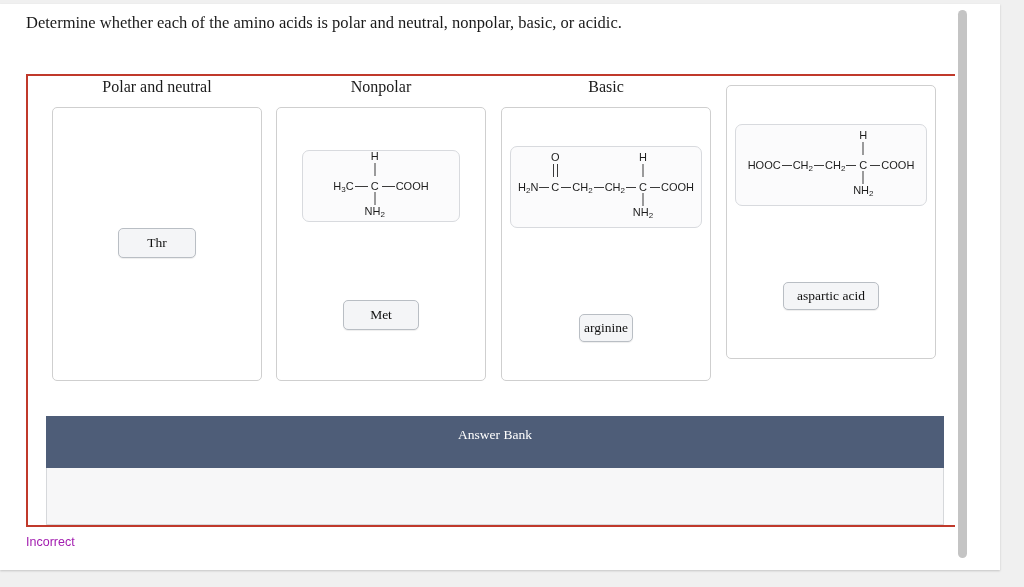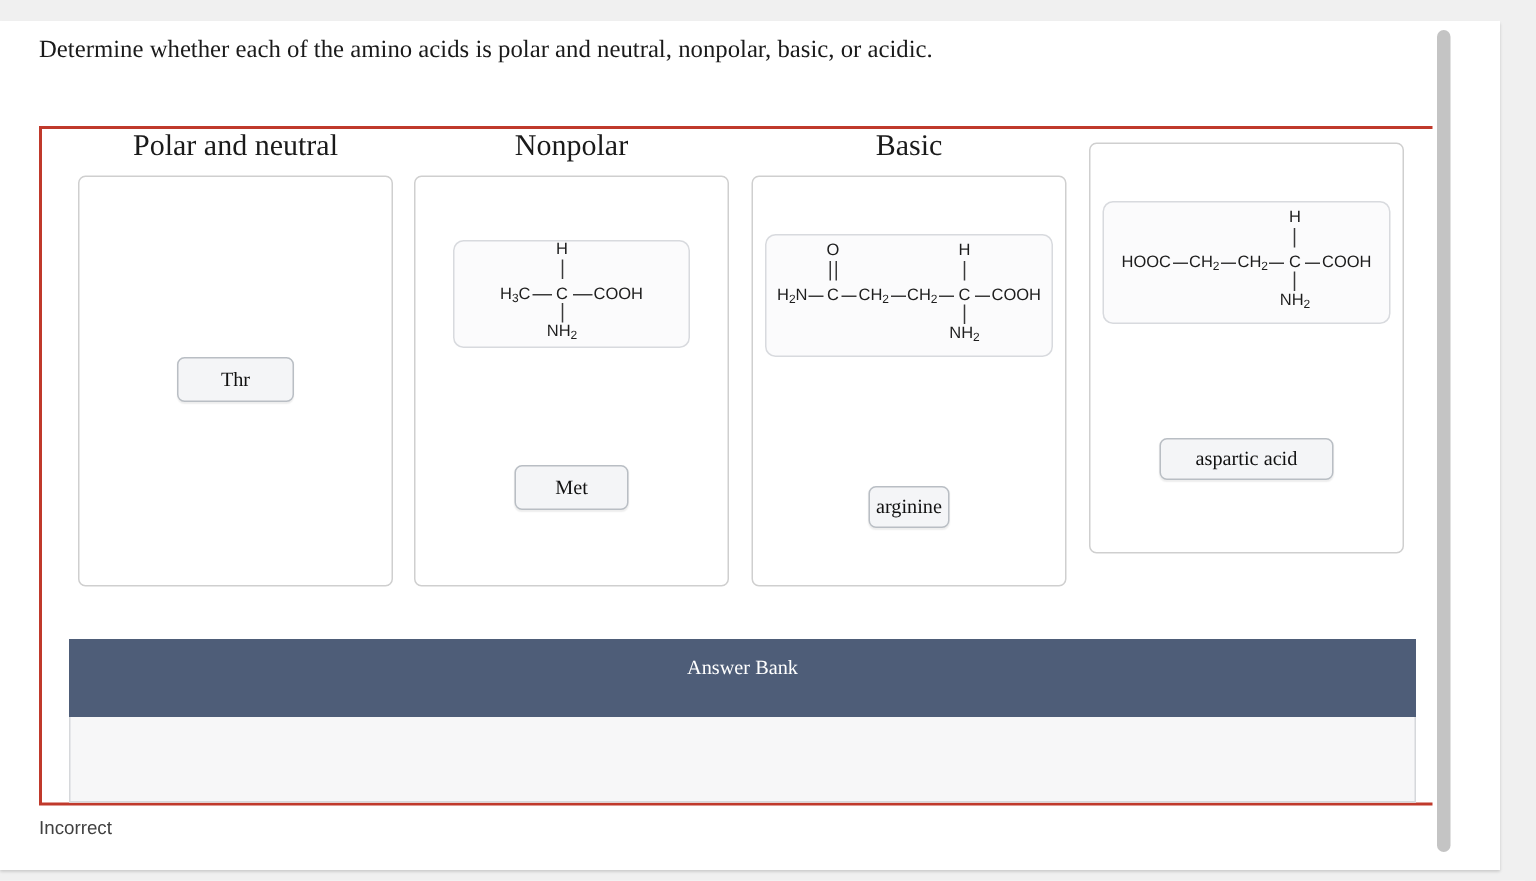--- a/index.html
+++ b/index.html
@@ -11,21 +11,21 @@
   #screen {
     position: relative;
     width: 1024px;
     height: 587px;
     overflow: hidden;
     background: #f0f0f0;
   }
   .page-card {
     position: absolute;
     left: 0;
-    top: 14px;
+    top: 4px;
     width: 1000px;
     height: 566px;
     background: #ffffff;
     box-shadow: 0 1px 2px rgba(0,0,0,0.18);
     overflow: hidden;
   }
   .question-text {
     position: absolute;
     left: 26px;
     top: 7px;
@@ -55,21 +55,21 @@
     width: 100%;
     height: 320px;
   }
   .column {
     position: absolute;
     top: 0;
     width: 210px;
   }
   .col-header {
     text-align: center;
-    font-size: 20px;
+    font-size: 16px;
     color: #1a1a1a;
     font-family: "Liberation Serif", "DejaVu Serif", serif;
     height: 22px;
     line-height: 22px;
   }
   .dropzone {
     position: relative;
     margin-top: 9px;
     height: 274px;
     border: 1px solid #cfcfcf;
@@ -220,21 +220,21 @@
     border-top: none;
     box-sizing: border-box;
   }
 
   .status-incorrect {
     position: absolute;
     left: 26px;
     top: 531px;
     font-family: "Liberation Sans", "DejaVu Sans", sans-serif;
     font-size: 12.5px;
-    color: #404040;
+    color: #a21caf;
   }
 
   
   .scroll-track {
     position: absolute;
     right: 31px;
     top: 0;
     width: 14px;
     height: 566px;
     background: #ffffff;
@@ -337,21 +337,21 @@
                   <span class="up-label">H</span>
                   <span class="up-bond"></span>
                   C
                   <span class="down-bond"></span>
                   <span class="down-label">NH<sub>2</sub></span>
                 </span>
                 <span class="bond short"></span>
                 <span class="atom">COOH</span>
               </div>
             </div>
-            <div class="answer-chip" style="top:196px; width:116px; height:28px;">aspartic acid</div>
+            <div class="answer-chip" style="top:196px; width:96px; height:28px;">aspartic acid</div>
           </div>
         </div>
 
       </div>
 
       <div class="answer-bank">
         <div class="bank-header">Answer Bank</div>
         <div class="bank-body"></div>
       </div>
 

